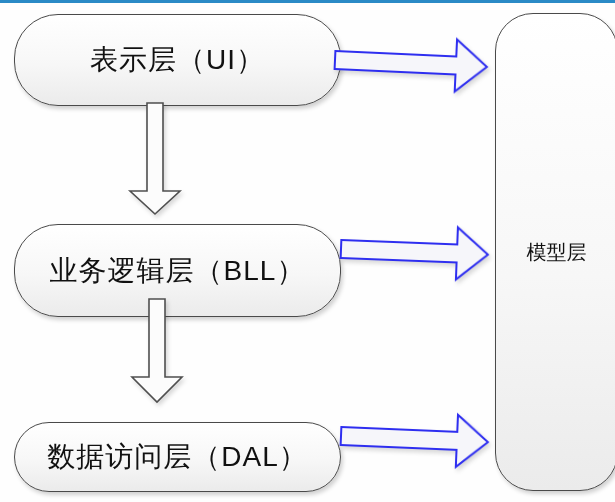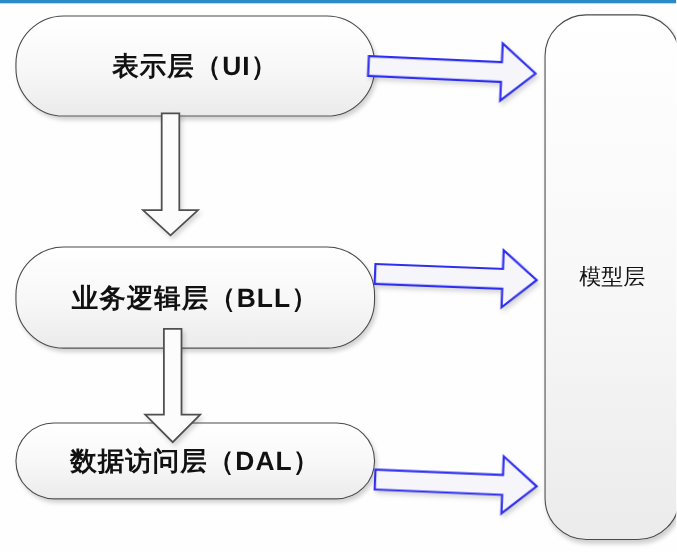--- a/index.html
+++ b/index.html
@@ -29,27 +29,27 @@
     box-shadow: 2px 3px 4px rgba(0,0,0,0.18);
     display: flex;
     align-items: center;
     justify-content: center;
     color: #111111;
   }
   .node-left {
     left: 14px;
     width: 327px;
     border-radius: 44px;
-    font-size: 24px;
-    font-weight: bold;
+    font-size: 28px;
+    font-weight: normal;
     letter-spacing: 1px;
   }
   .node-ui  { top: 14px;  height: 92px; }
   .node-bll { top: 212px; height: 93px; margin-top: 12px; }
-  .node-dal { top: 384px; height: 70px; }
+  .node-dal { top: 422px; height: 70px; }
   .node-model {
     left: 495px; top: 13px;
     width: 123px; height: 478px;
     border-radius: 38px;
     flex-direction: column;
     font-size: 20px;
     font-weight: 400;
     line-height: 38px;
   }
   .overlay {

